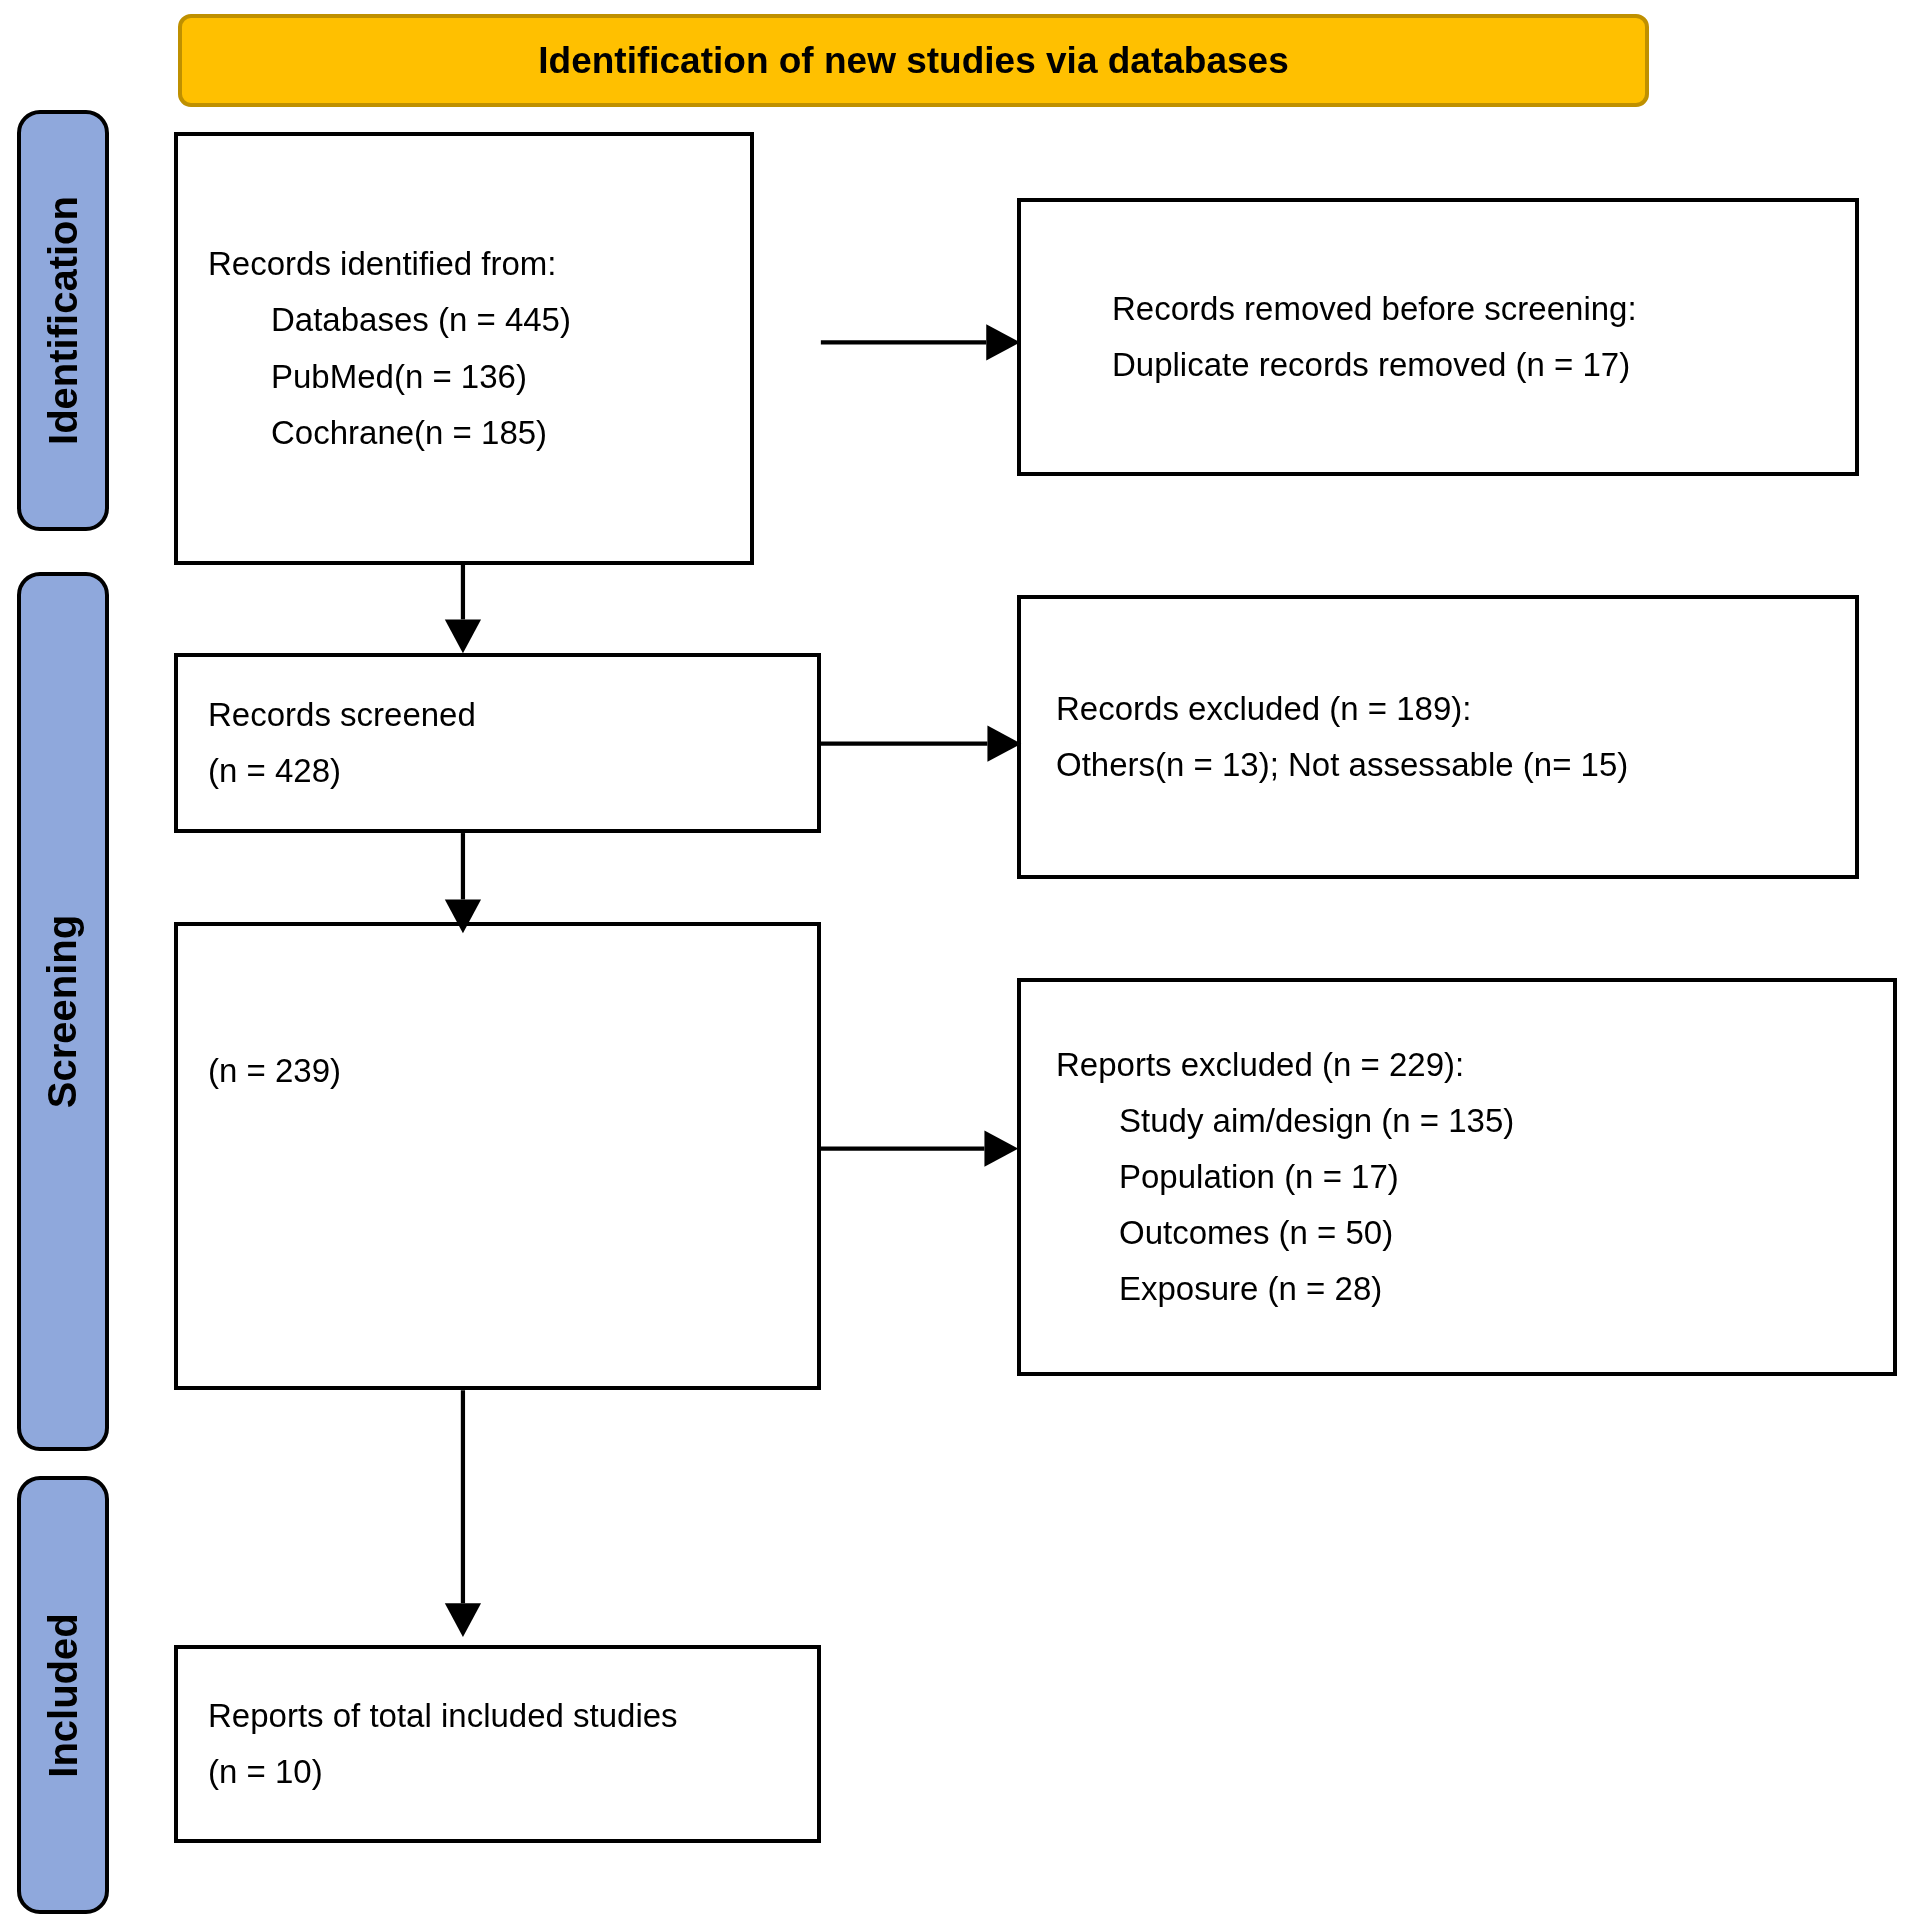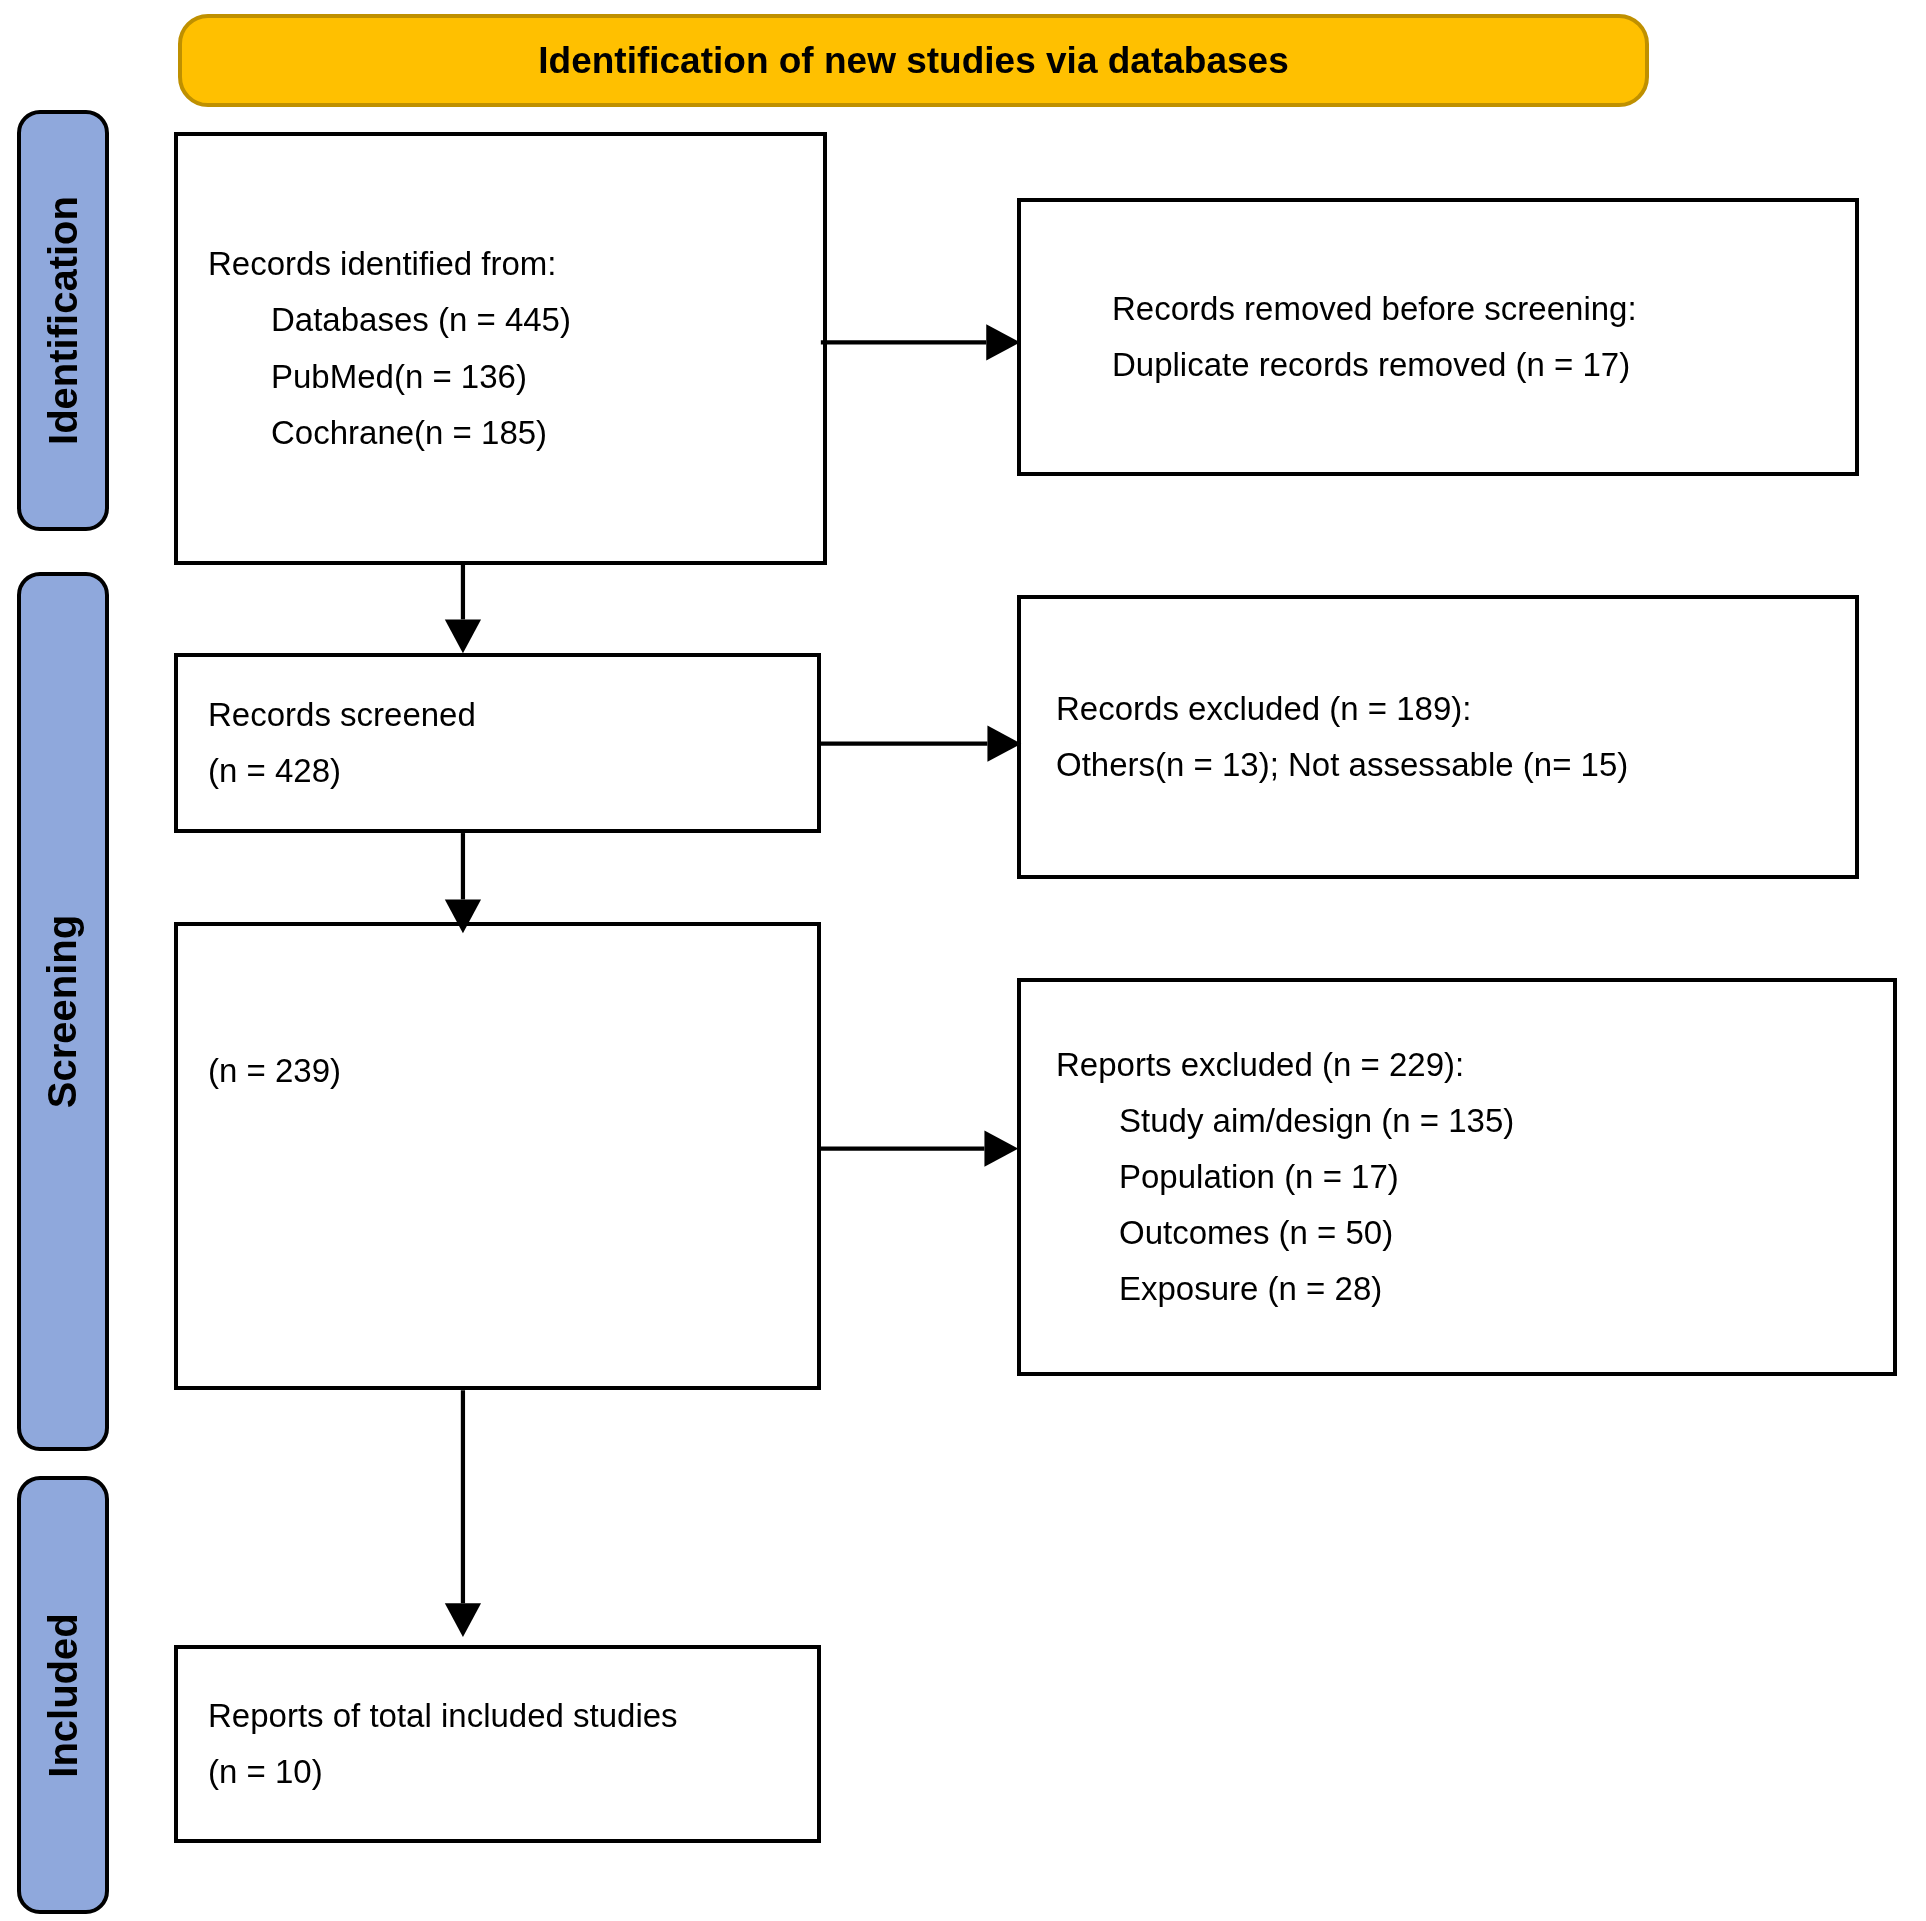--- a/index.html
+++ b/index.html
@@ -10,21 +10,21 @@
     font-family:"Liberation Sans", sans-serif;
     color:#000;
     overflow:hidden;
   }
   
   .banner{
     position:absolute;
     left:178px;top:14px;width:1471px;height:93px;
     background:#FFC000;
     border:4.2px solid #BF9000;
-    border-radius:30px;
+    border-radius:13px;
     box-sizing:border-box;
     display:flex;align-items:center;justify-content:center;
     font-size:37px;font-weight:bold;color:#000;
   }
   
   .stage{
     position:absolute;
     left:17px;width:92px;
     background:#8FA8DC;
     border:4.8px solid #000;
@@ -45,21 +45,21 @@
     position:absolute;
     background:#ffffff;
     border:4.8px solid #000;
     box-sizing:border-box;
     display:flex;flex-direction:column;justify-content:center;
     font-size:33px;line-height:1.7;color:#000;
     padding:12px 18px 12px 30px;
   }
   .flow-box .line{white-space:nowrap;}
   .flow-box .indent{padding-left:63px;}
-  .box-records-identified{left:174px;top:132px;width:653px;height:433px;}
+  .box-records-identified{left:174px;top:132px;width:580px;height:433px;}
   .box-records-removed{left:1017px;top:198px;width:842px;height:278px;padding-left:91px;}
   .box-records-screened{left:174px;top:653px;width:647px;height:180px;}
   .box-records-excluded{left:1017px;top:595px;width:842px;height:284px;padding-left:35px;}
   .box-reports-assessed{left:174px;top:922px;width:647px;height:468px;padding-bottom:181px;}
   .box-reports-excluded{left:1017px;top:978px;width:880px;height:398px;padding-left:35px;}
   .box-reports-included{left:174px;top:1645px;width:647px;height:198px;}
   
   .arrows{position:absolute;left:0;top:0;width:1926px;height:1922px;pointer-events:none;}
 </style>
 </head>

